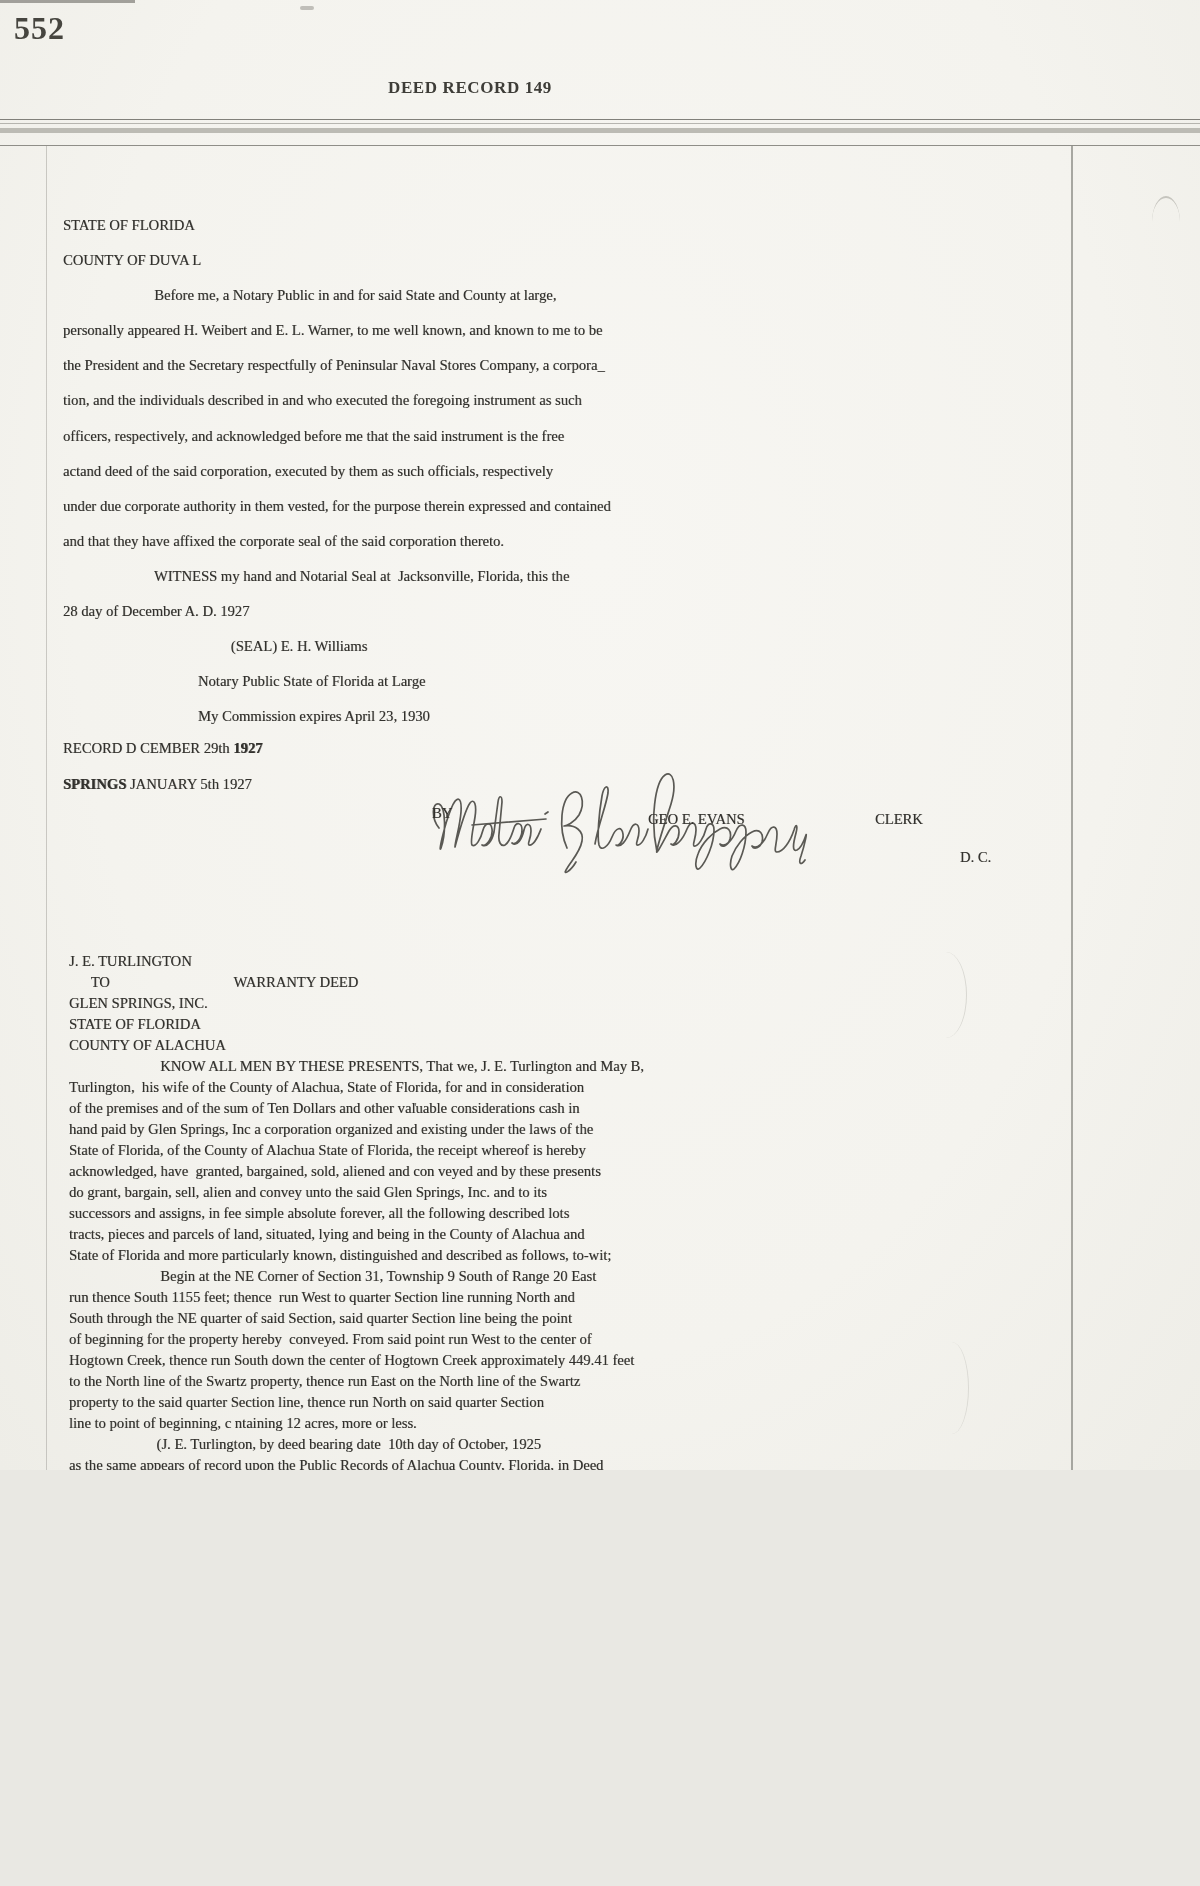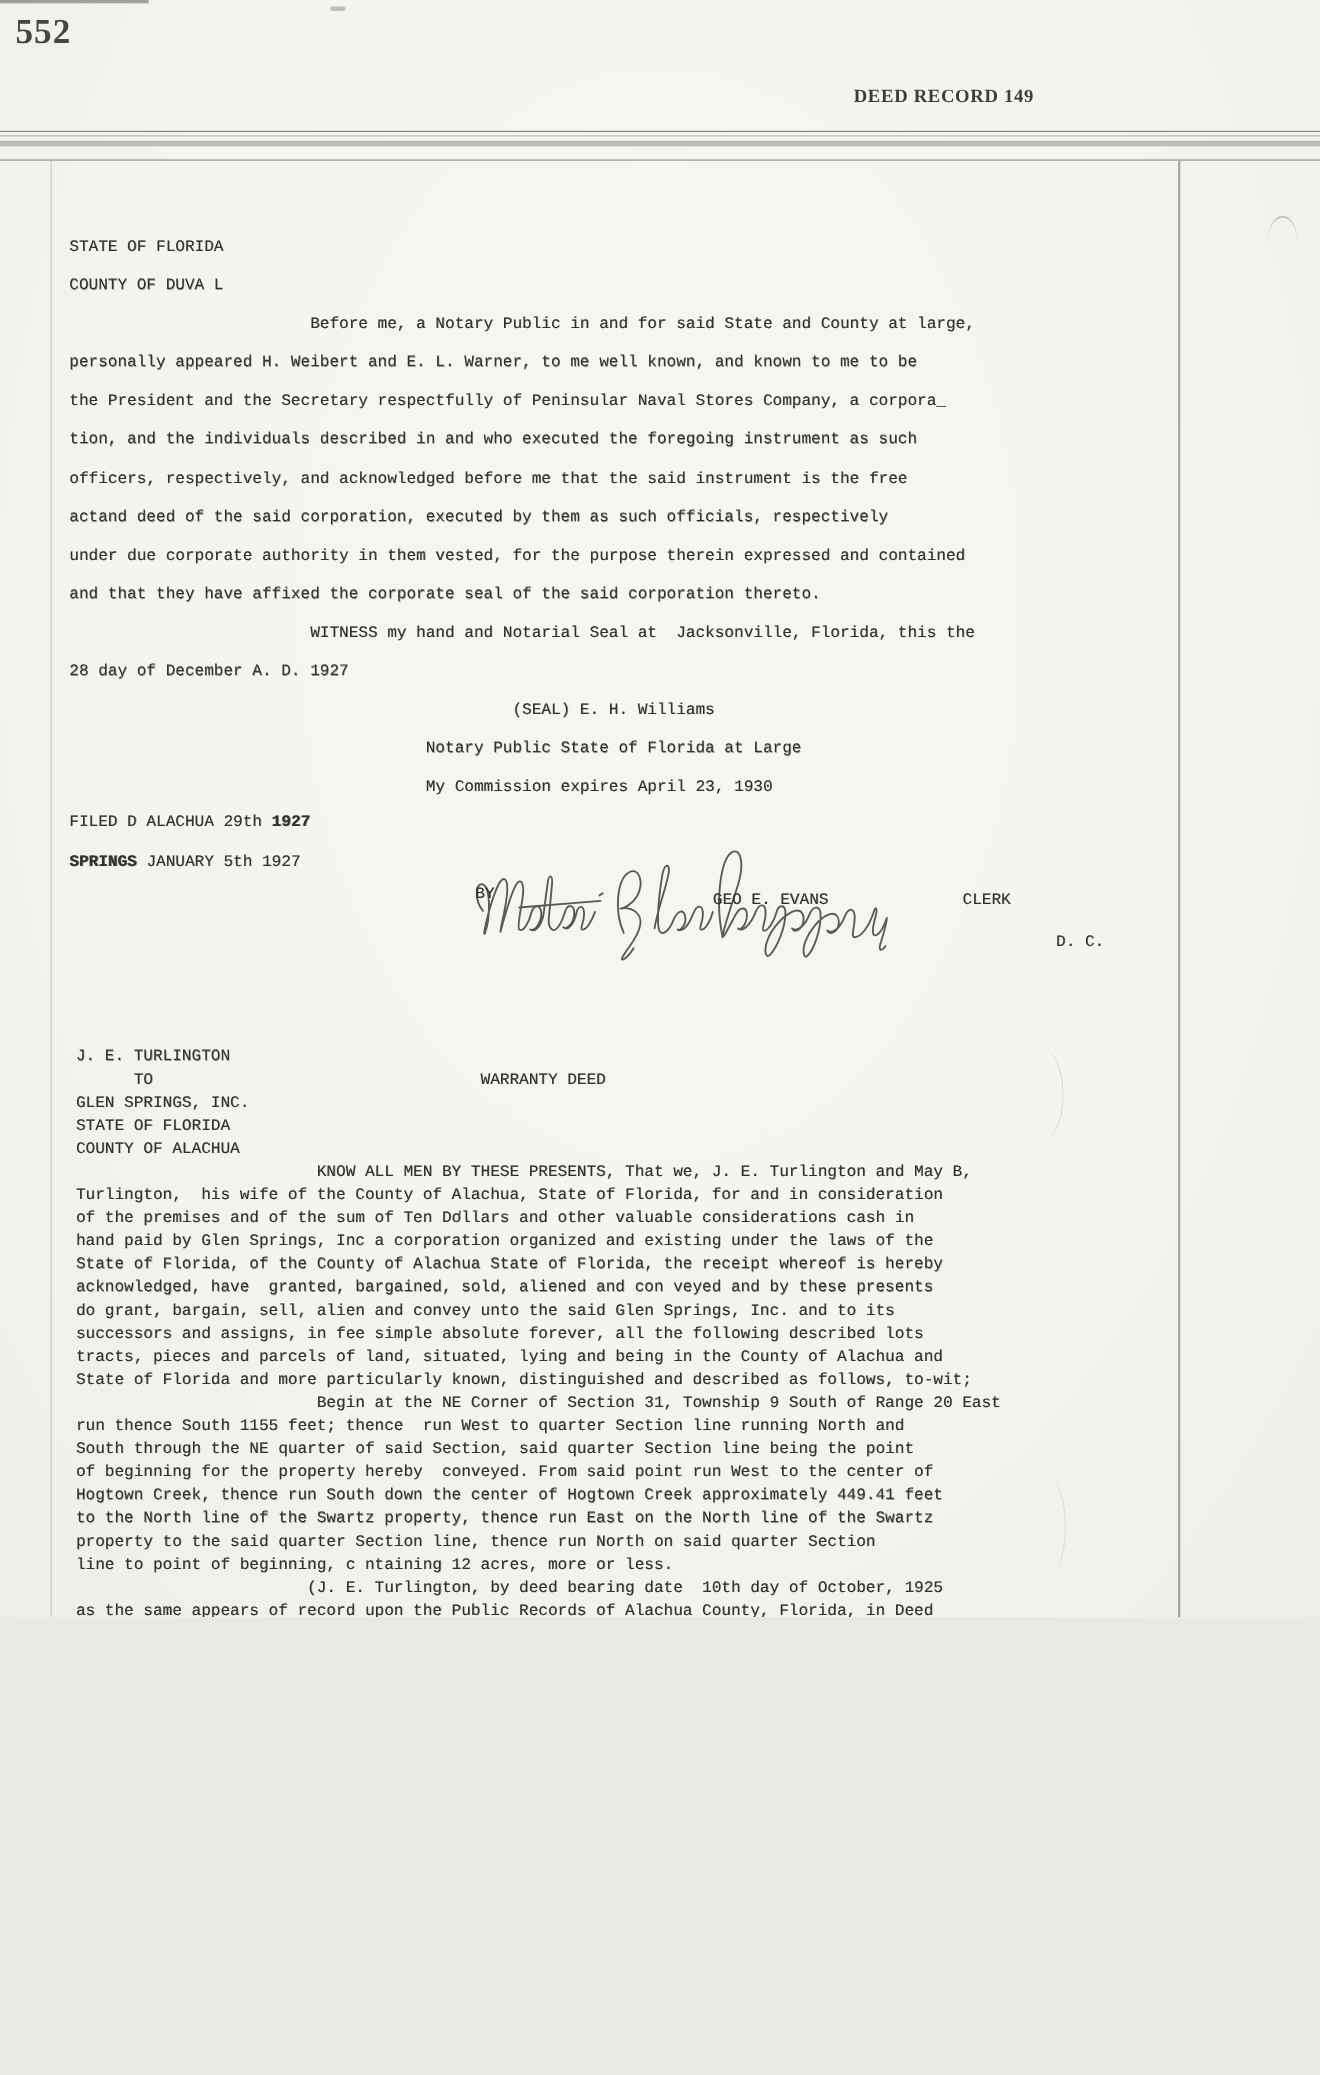--- a/index.html
+++ b/index.html
@@ -7,27 +7,27 @@
     position:relative;width:1200px;height:1470px;overflow:hidden;
     background:radial-gradient(ellipse at 50% 38%, #f7f6f2 0%, #f4f3ee 62%, #eeede7 100%);
     font-family:"Liberation Mono","DejaVu Sans Mono",monospace;
   }
   .page-number{
     position:absolute;left:14px;top:10px;
     font-family:"Liberation Serif","DejaVu Serif",serif;
     font-weight:bold;font-size:32px;letter-spacing:1px;color:#46453f;
   }
   .header-title{
-    position:absolute;left:0;top:78px;width:940px;text-align:right;
+    position:absolute;left:0;top:78px;width:940px;text-align:center;
     font-family:"Liberation Serif","DejaVu Serif",serif;
     font-weight:bold;font-size:17px;letter-spacing:0.6px;color:#3e3d38;
   }
   .typed{
     position:absolute;color:#32312d;font-size:14.6px;
-    font-family:Liberation Mono, monospace;
+    font-family:Liberation Serif, serif;
     text-shadow:0.5px 0.2px 0.4px rgba(48,47,43,0.45);
   }
   pre.typed{margin:0;white-space:pre;}
   .block-a{left:63px;top:208px;line-height:35.1px;}
   .block-b{left:69px;top:951px;line-height:21px;}
   .bold{font-weight:bold;text-shadow:0.8px 0.3px 0.5px rgba(40,39,35,0.6);margin-top:28px;}
   .filed-line{left:63px;top:740px;}
   .recorded-line{left:63px;top:776px;}
   .clerk-name{left:648px;top:811px;}
   .clerk-title{left:875px;top:811px;}
@@ -87,21 +87,21 @@
 officers, respectively, and acknowledged before me that the said instrument is the free
 actand deed of the said corporation, executed by them as such officials, respectively
 under due corporate authority in them vested, for the purpose therein expressed and contained
 and that they have affixed the corporate seal of the said corporation thereto.
                          WITNESS my hand and Notarial Seal at  Jacksonville, Florida, this the
 28 day of December A. D. 1927
                                               (SEAL) E. H. Williams
                                      Notary Public State of Florida at Large
                                      My Commission expires April 23, 1930</pre>
 
-  <div class="typed filed-line"><span>FILED D ALACHUA 29th </span><span class="bold">1927</span></div>
+  <div class="typed filed-line"><span>RECORD D CEMBER 29th </span><span class="bold">1927</span></div>
 
   <div class="typed recorded-line"><span class="bold">SPRINGS</span><span> JANUARY 5th 1927</span></div>
 
   <svg class="signature-svg" viewBox="0 0 395 110">
     <g fill="none" stroke="#45443f" stroke-width="1.7" opacity="0.88" stroke-linecap="round" stroke-linejoin="round">
       <path d="M14,56 C6,46 7,30 14,32 C21,35 21,62 16,76 C13,83 19,54 26,37 C32,22 37,25 36,40 C35,54 30,70 30,75 C34,60 40,38 45,31 C49,26 52,32 50,45 C48,58 45,70 47,73 C51,76 56,66 58,58 C60,51 66,49 67,57 C68,65 62,75 57,73 C62,76 67,69 69,60 L73,30 C74,23 77,23 77,30 L74,62 C73,70 76,75 80,73 C85,70 87,62 89,56 C91,50 97,50 97,58 C97,66 91,74 87,71 C92,75 97,67 99,58 C101,50 106,51 106,59 C106,67 102,72 104,73 C108,74 113,65 116,57"></path>
       <path d="M47,53 L121,47"></path>
       <path d="M120,42 l3,-2"></path>
       <path d="M142,76 C133,56 136,27 147,21 C156,16 161,30 154,43 C149,51 141,54 139,54 C150,52 159,59 157,69 C155,81 145,90 141,98 C138,103 145,100 151,90 M170,72 C173,54 181,34 183,21 C184,12 179,13 177,24 C174,41 172,64 174,73 C176,80 183,75 187,65 C191,55 197,54 198,62 C199,69 193,75 191,73 C196,76 201,69 205,59 C209,49 214,51 214,59 C214,67 210,72 212,73 C216,74 221,65 223,57"></path>
       <path d="M232,80 C225,48 230,10 240,3 C248,-2 252,12 246,32 C241,48 234,68 232,78 C230,86 238,70 244,59 C248,52 254,52 254,60 C254,68 248,75 246,72 C251,76 258,67 262,57 C266,48 271,50 271,58 C271,66 267,73 269,74 C273,75 279,65 281,57 C283,50 289,50 289,58 C289,72 281,90 275,96 C271,100 269,92 273,82 C277,71 287,61 295,57 C303,53 307,59 305,67 C303,74 297,76 295,72 C300,76 307,69 311,59 C315,50 321,52 321,60 C321,74 315,91 309,97 C306,100 304,93 307,84 C311,74 319,64 327,60 C335,56 339,62 337,70 C335,76 329,78 327,74 C332,78 339,71 343,61 C347,52 352,54 352,62 C352,72 348,80 352,80 C358,80 365,70 369,58 C371,51 373,53 371,61 C368,72 367,80 372,78 C376,76 379,69 381,63 C382,60 380,72 376,84 C373,92 376,94 380,88"></path>

